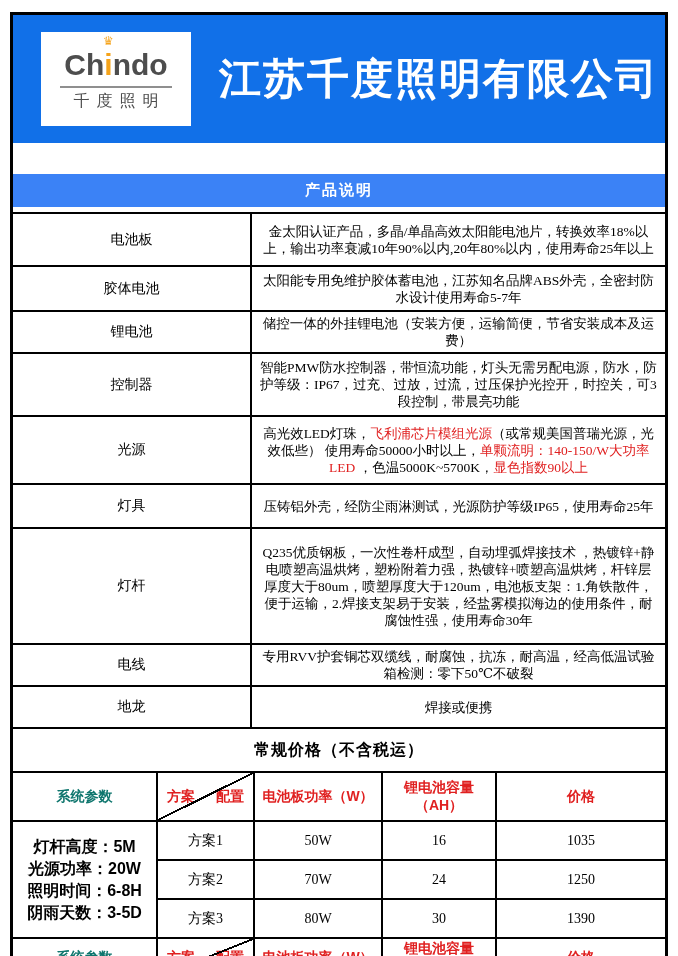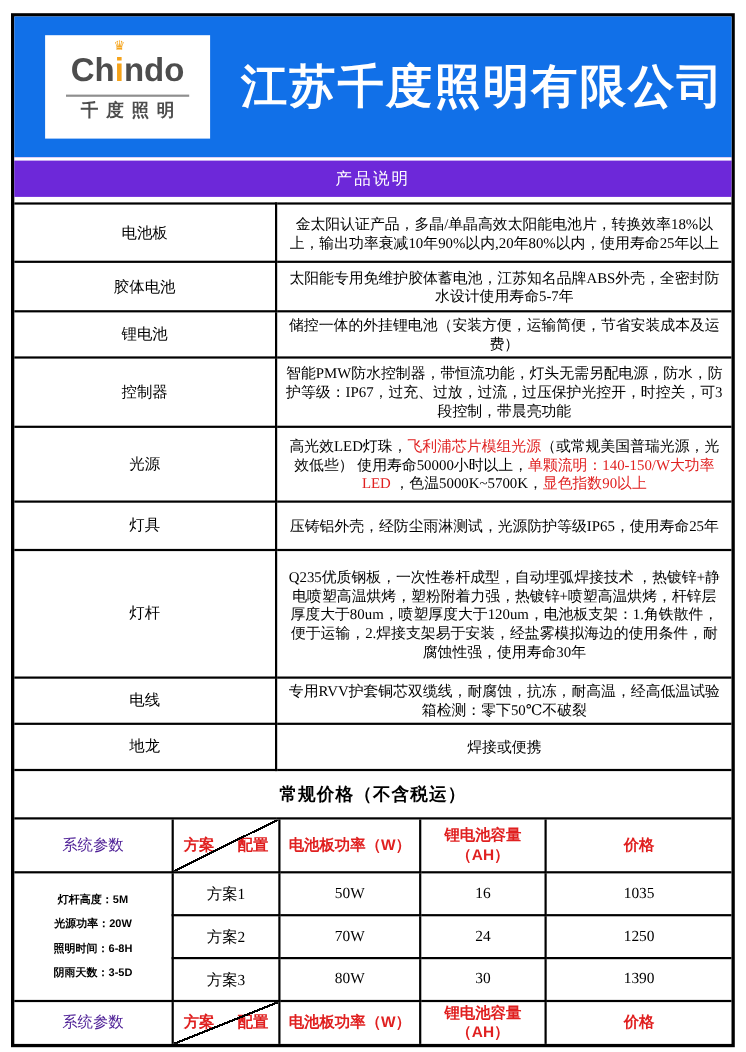--- a/index.html
+++ b/index.html
@@ -24,32 +24,32 @@
     font-weight:bold;font-size:30px;color:#4d4d4d;line-height:1;
     font-family:"Liberation Sans","DejaVu Sans",sans-serif;
   }
   .brand .i-wrap{position:relative;color:#f5a31a;font-style:normal;}
   .brand .crown{
     position:absolute;top:-13px;left:50%;transform:translateX(-50%);
     font-size:12px;color:#f5a31a;line-height:1;
   }
   .logo-line{width:112px;border-top:2px solid #8f8f8f;margin:6px 0 5px 0;}
   .logo-sub{
-    font-size:16px;font-weight:bold;color:#4d4d4d;letter-spacing:7px;
+    font-size:16px;font-weight:normal;color:#4d4d4d;letter-spacing:7px;
     padding-left:7px;line-height:1;
   }
   .title{
     flex:1;text-align:right;color:#ffffff;font-weight:bold;font-size:42px;
     letter-spacing:2px;line-height:1;padding-right:6px;
   }
   
   .subbar{
-    border-top:3px solid #ffffff;background:#6d28d9;height:33px;
+    border-top:3px solid #ffffff;background:#3b82f6;height:33px;
     display:flex;align-items:center;justify-content:center;
-    color:#ffffff;font-weight:normal;font-size:15px;letter-spacing:2px;
+    color:#ffffff;font-weight:bold;font-size:15px;letter-spacing:2px;margin-top:28px;
   }
   
   table{border-collapse:collapse;width:100%;table-layout:fixed;}
   td{border:2px solid #000;box-sizing:border-box;}
   td:first-child{border-left:none;}
   td:last-child{border-right:none;}
   .spec{margin-top:5px;}
   .spec td{vertical-align:middle;text-align:center;}
   .spec .lbl{
     width:238px;font-size:14px;color:#000;
@@ -61,24 +61,24 @@
     font-family:"Liberation Serif","DejaVu Serif",serif;
   }
   .part-red{color:#e02020;}
   .price-title{
     font-weight:bold;font-size:16px;letter-spacing:1px;
     font-family:"Liberation Sans","DejaVu Sans",sans-serif;
   }
   .price td{vertical-align:middle;text-align:center;}
   .price tr.first td{border-top:none;}
   .price tr.last td{border-bottom:none;}
-  .hd-black{font-weight:normal;font-size:14px;color:#4c1d95;}
+  .hd-black{font-weight:bold;font-size:14px;color:#0f766e;}
   .hd-red{font-weight:bold;font-size:14px;color:#e02020;}
   .params{
-    font-weight:bold;font-size:10px;line-height:22px;color:#000;
+    font-weight:bold;font-size:16px;line-height:22px;color:#000;
     font-family:"Liberation Sans","DejaVu Sans",sans-serif;
   }
   .plan{
     font-size:14px;color:#000;
     font-family:"Liberation Serif","DejaVu Serif",serif;
   }
   .diag{position:relative;overflow:hidden;}
   .diag .dwrap{
     position:absolute;inset:0;display:flex;align-items:center;
     justify-content:space-between;padding:0 9px;

